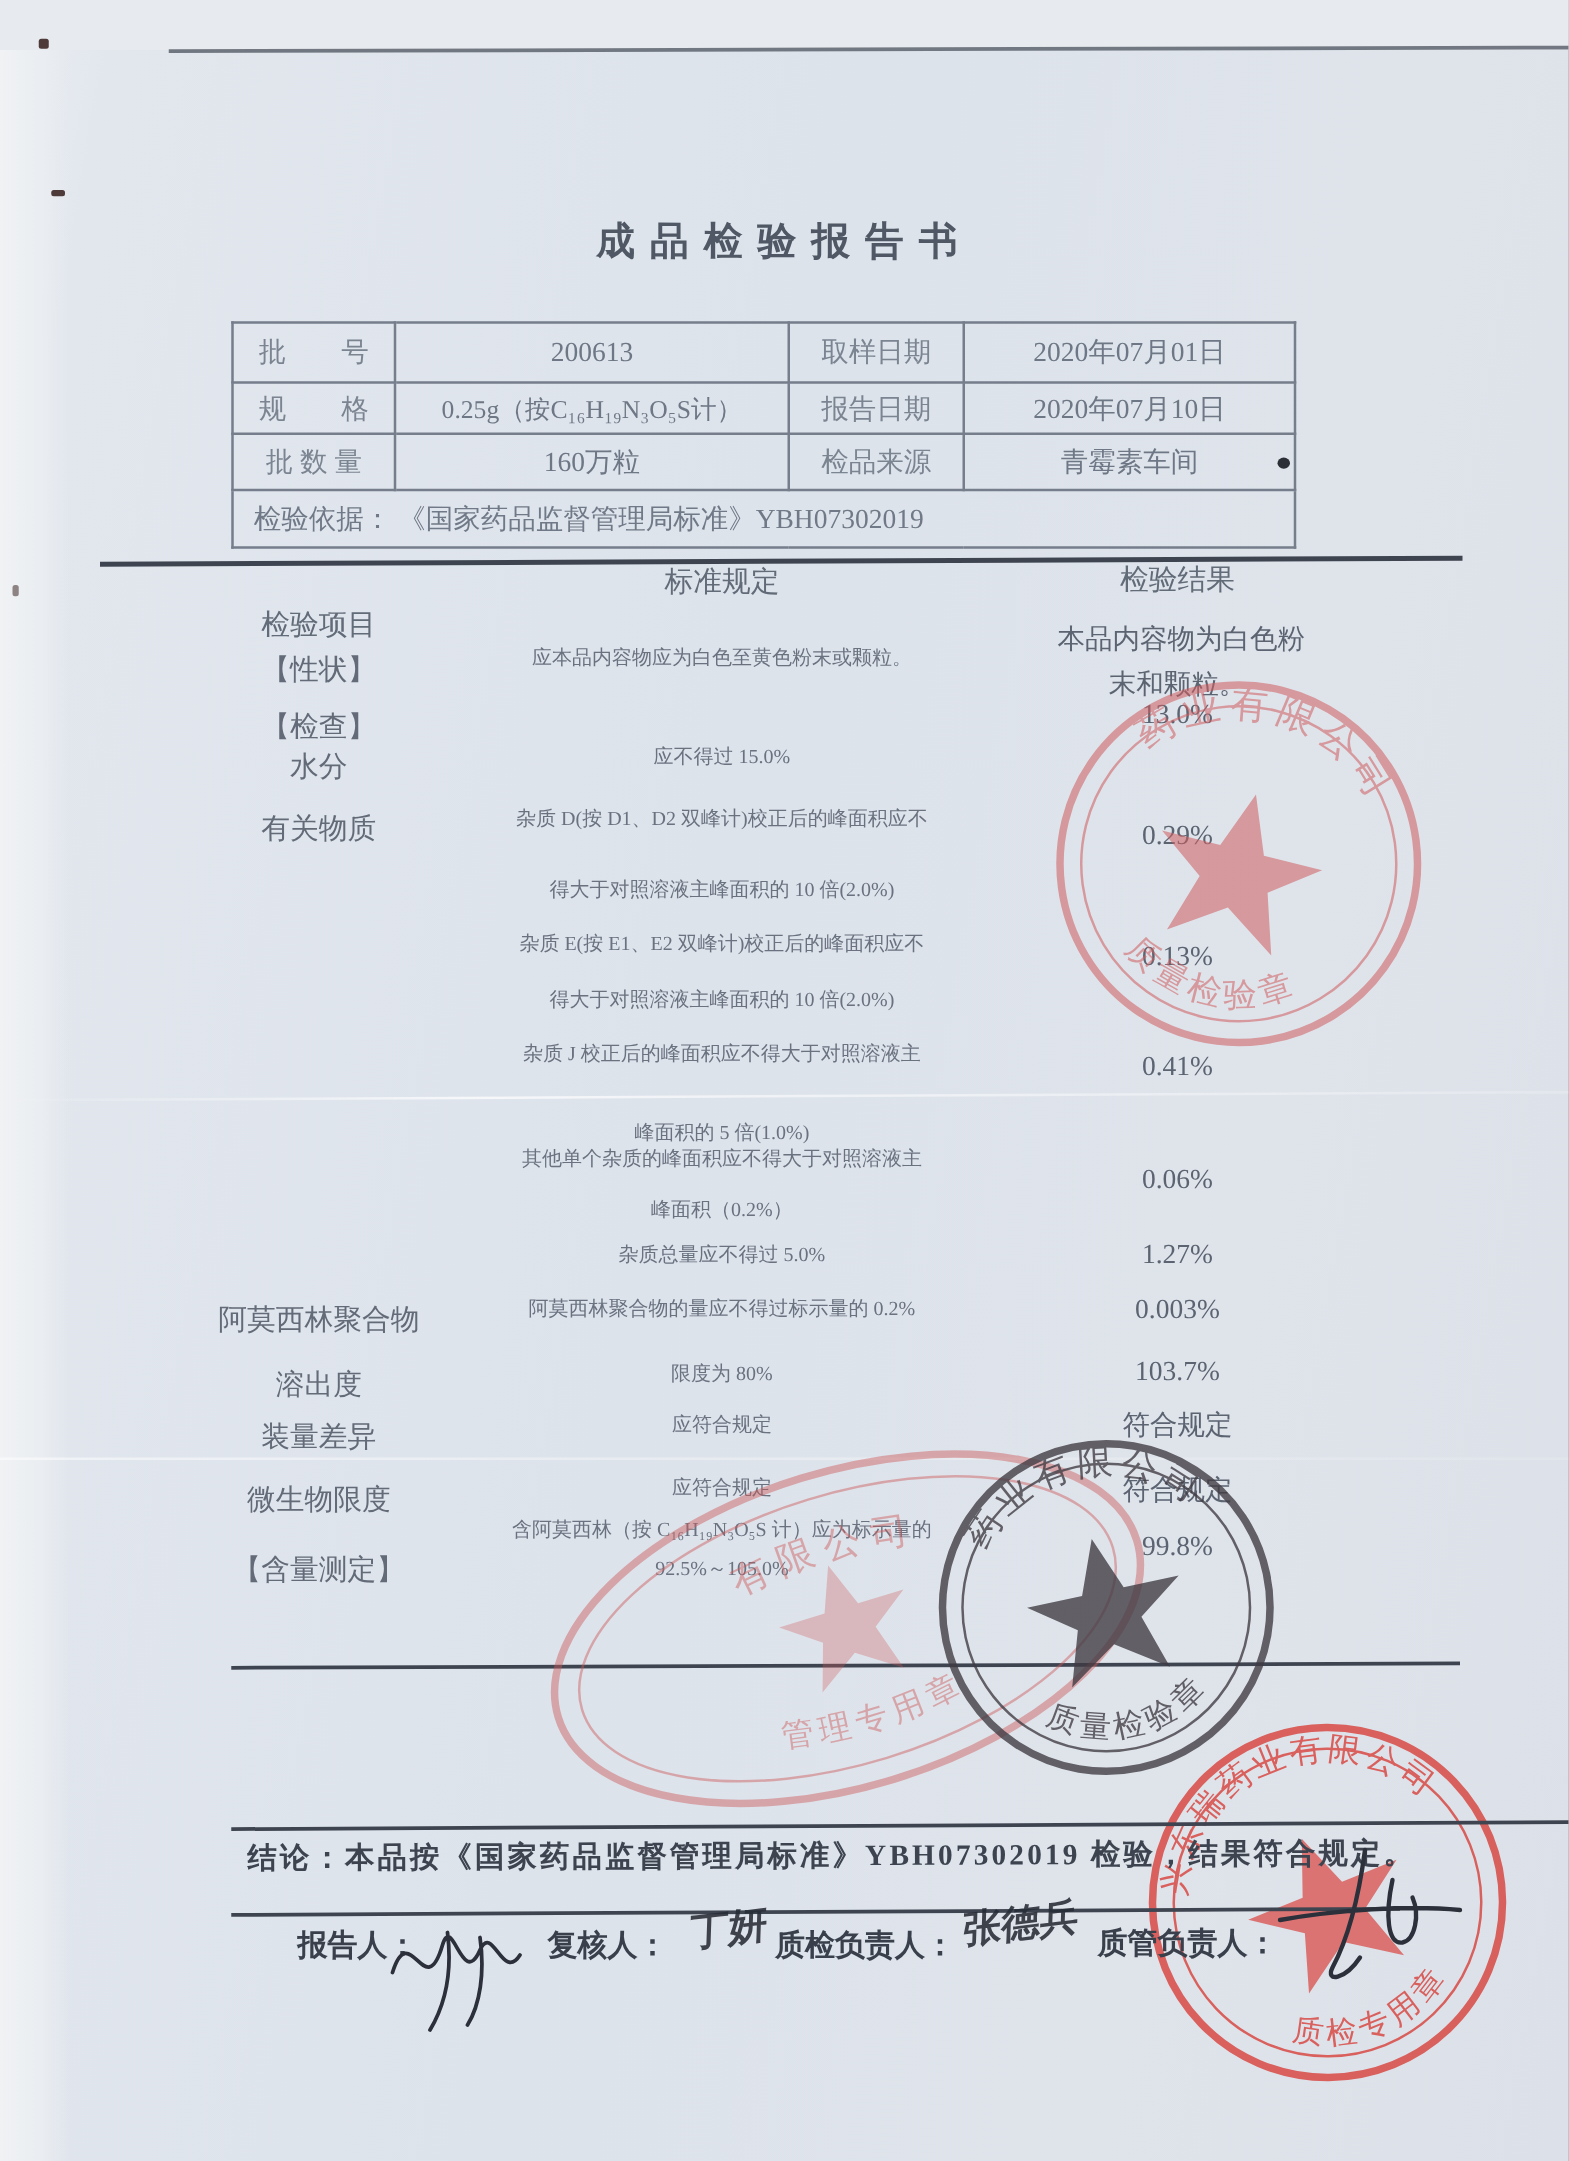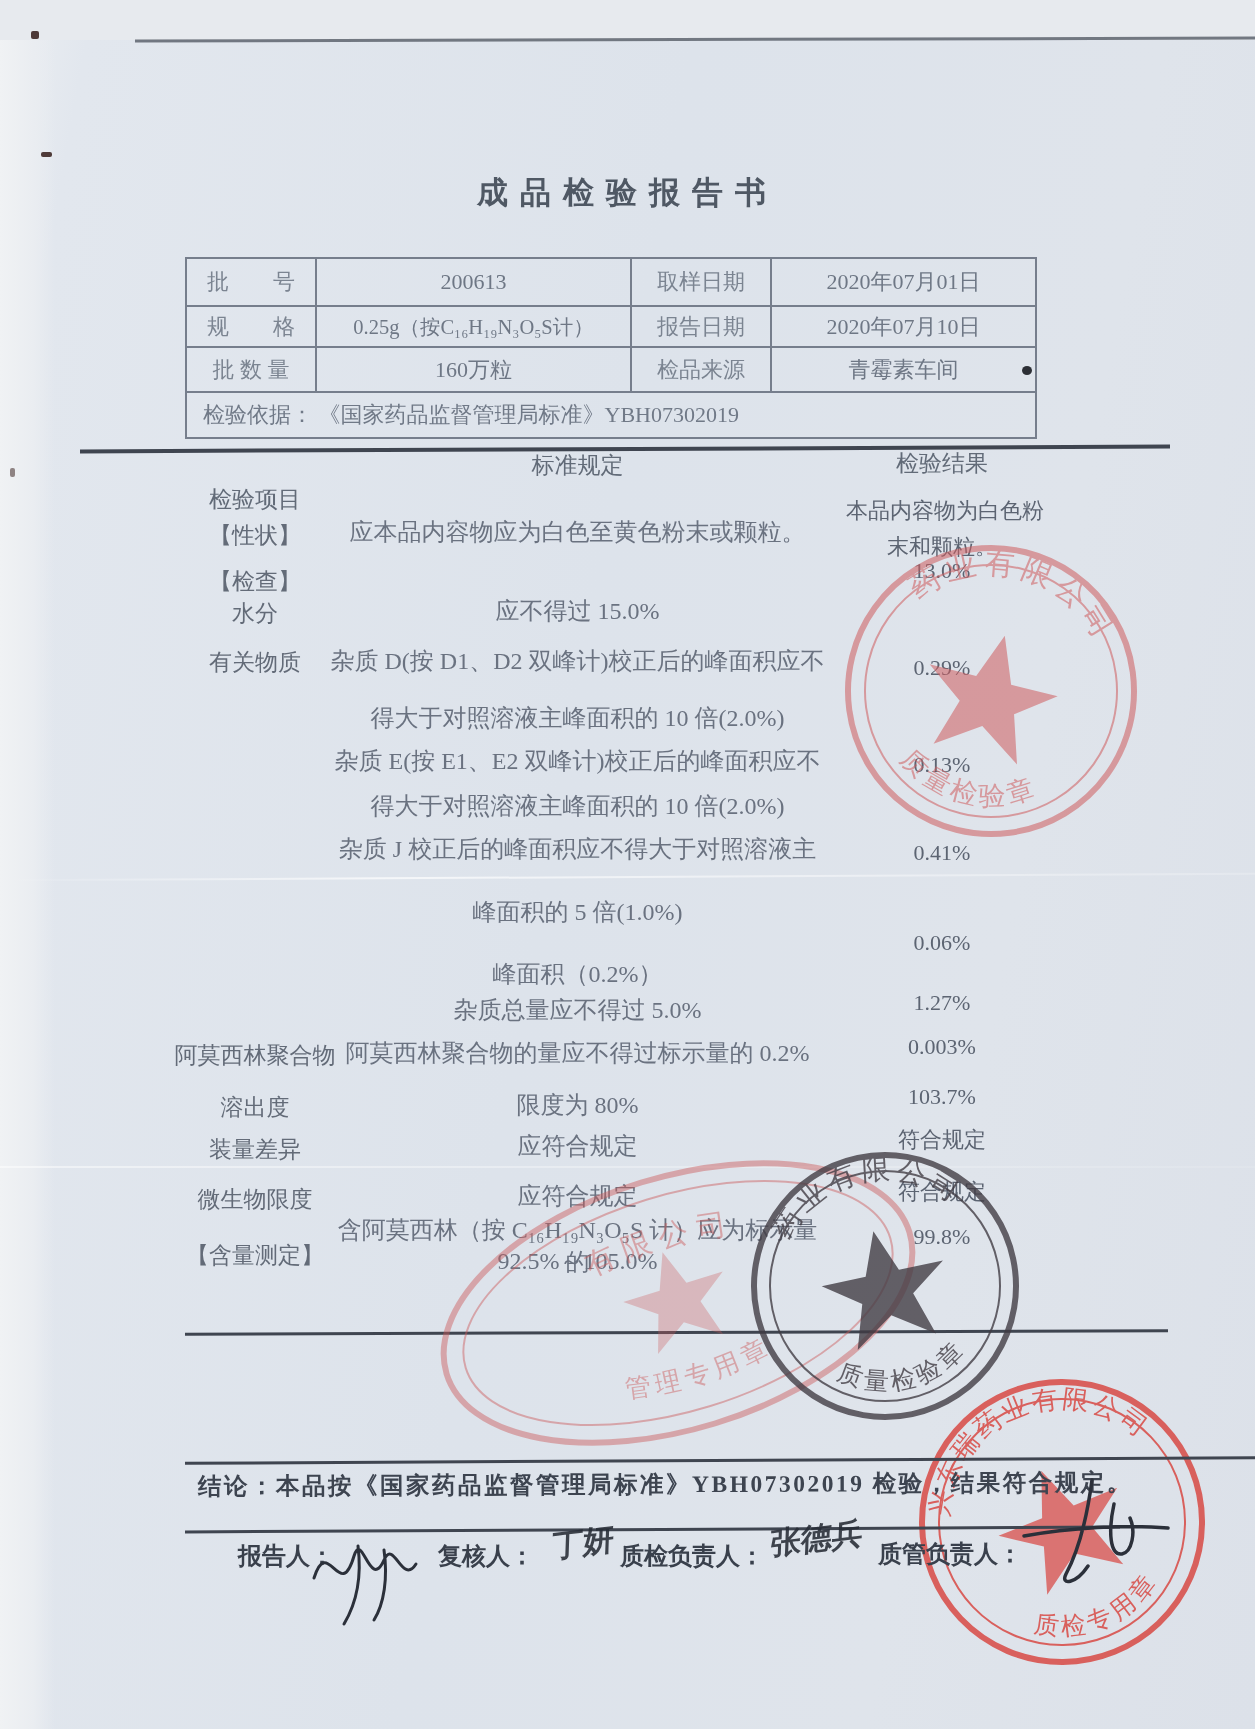--- a/index.html
+++ b/index.html
@@ -23,21 +23,21 @@
   .info-table{left:185px;top:257px;border-collapse:collapse;table-layout:fixed;width:850px;}
   .info-table td{border:2px solid #767e8c;font-size:22px;text-align:center;color:#78818e;padding:0;}
   .info-table td.lbl{color:#7b8491;}
   .info-table td.val{color:#6e7785;}
   .info-table td.basis{text-align:left;padding-left:16px;color:#707987;}
   
   .rule{background:#3f4550;}
   
   .hdr{font-size:23px;color:#626b78;text-align:center;}
   .ritem{left:145px;width:220px;text-align:center;font-size:23px;color:#636b78;}
-  .rstd{left:330px;width:495px;text-align:center;font-size:24px;color:#6a7280;}
+  .rstd{left:330px;width:495px;text-align:center;font-size:16px;color:#6a7280;}
   .rres{left:832px;width:220px;text-align:center;font-size:22px;color:#5c6472;}
   .concl{left:198px;width:1010px;font-size:23.5px;letter-spacing:2.5px;color:#3d4450;font-weight:bold;transform:rotate(-0.25deg);}
   .sig-lbl{font-size:24px;color:#39404c;font-weight:bold;}
   .sig-name{font-size:31px;color:#272c36;font-weight:bold;transform:rotate(-7deg) skewX(-9deg);opacity:.88;}
   .stamp{pointer-events:none;}
 </style>
 </head>
 <body>
 
 <div class="page">
@@ -109,20 +109,21 @@
   <div class="abs rres" style="top:655px;">0.29%</div>
 
   <div class="abs rstd" style="top:745px;">杂质 E(按 E1、E2 双峰计)校正后的峰面积应不</div>
   <div class="abs rstd" style="top:790px;">得大于对照溶液主峰面积的 10 倍(2.0%)</div>
   <div class="abs rres" style="top:752px;">0.13%</div>
 
   <div class="abs rstd" style="top:833px;">杂质 J 校正后的峰面积应不得大于对照溶液主</div>
   <div class="abs rstd" style="top:896px;">峰面积的 5 倍(1.0%)</div>
   <div class="abs rres" style="top:840px;">0.41%</div>
 
+  <div class="abs rstd" style="top:917px;">其他单个杂质的峰面积应不得大于对照溶液主</div>
   <div class="abs rstd" style="top:958px;">峰面积（0.2%）</div>
   <div class="abs rres" style="top:930px;">0.06%</div>
 
   <div class="abs rstd" style="top:994px;">杂质总量应不得过 5.0%</div>
   <div class="abs rres" style="top:990px;">1.27%</div>
 
   <div class="abs ritem" style="top:1040px;">阿莫西林聚合物</div>
   <div class="abs rstd" style="top:1037px;">阿莫西林聚合物的量应不得过标示量的 0.2%</div>
   <div class="abs rres" style="top:1034px;">0.003%</div>
 

